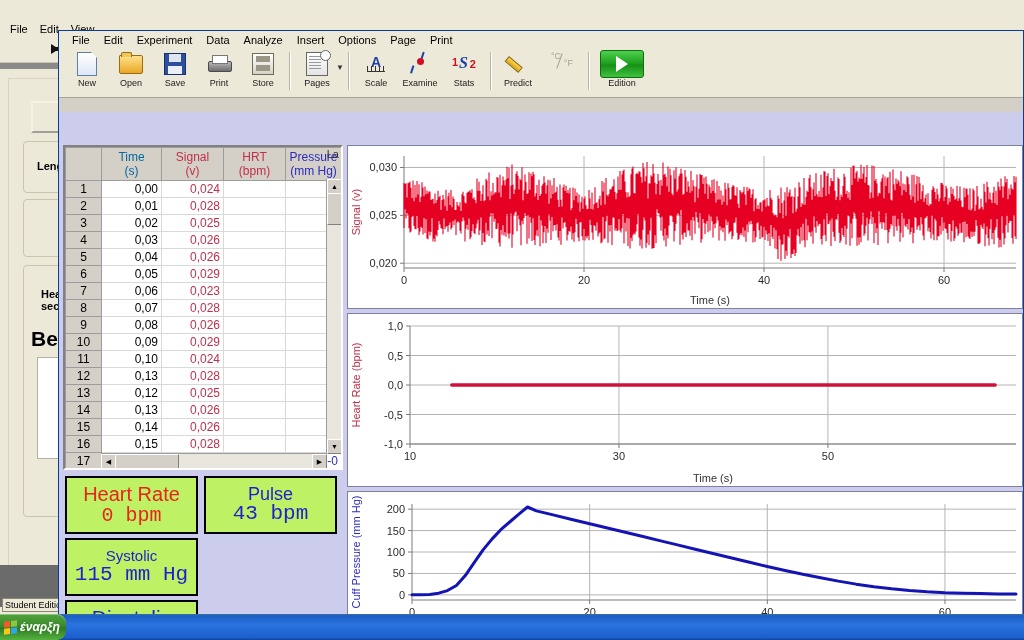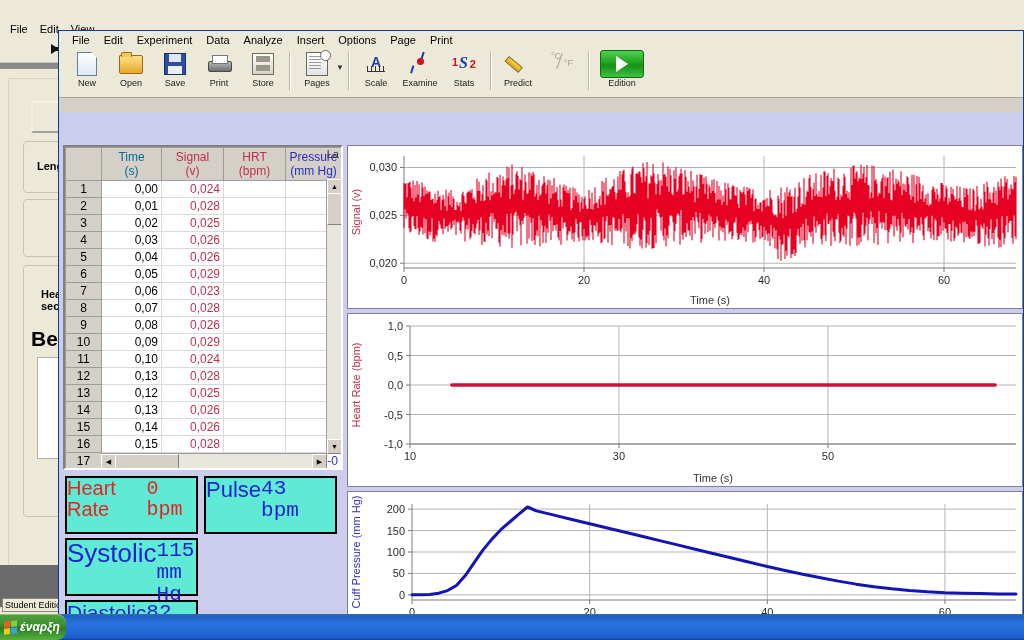--- a/index.html
+++ b/index.html
@@ -275,34 +275,34 @@
     display:flex;align-items:center;justify-content:center;font-size:7px;color:#000;
   }
   .sb-thumb{
     position:absolute;background:#d4d0c8;
     border:1px solid;border-color:#fff #808080 #808080 #fff;
   }
 
   
   #meters{position:absolute;left:4px;top:362px;width:280px;height:165px;}
   .meter{
-    position:absolute;background:#5eead4;border:2px solid #000;
-    display:flex;flex-direction:row;justify-content:center;
+    position:absolute;background:#bef264;border:2px solid #000;
+    display:flex;flex-direction:column;align-items:center;justify-content:center;
     box-sizing:border-box;
   }
   .meter .mtitle{line-height:1.05;}
   .meter .mval{line-height:1.05;font-family:Liberation Mono, monospace;}
   .m-hr{left:2px;top:2px;width:133px;height:58px;color:#e8231f;}
   .m-hr .mtitle{font-size:20px;}
   .m-hr .mval{font-size:20px;}
   .m-pulse{left:141px;top:2px;width:133px;height:58px;color:#1f1fd0;}
-  .m-pulse .mtitle{font-size:22px;}
+  .m-pulse .mtitle{font-size:18px;}
   .m-pulse .mval{font-size:21px;}
   .m-sys{left:2px;top:64px;width:133px;height:58px;color:#1f1fd0;}
-  .m-sys .mtitle{font-size:26px;}
+  .m-sys .mtitle{font-size:15px;}
   .m-sys .mval{font-size:21px;}
   .m-map{left:141px;top:64px;width:133px;height:58px;color:#2b2b8f;}
   .m-map .mtitle{font-size:11px;}
   .m-map .mval{font-size:11px;margin-top:9px;}
   .m-dia{left:2px;top:126px;width:133px;height:58px;color:#1f1fd0;}
   .m-dia .mtitle{font-size:21px;}
   .m-dia .mval{font-size:21px;}
 
   
   .graph{

